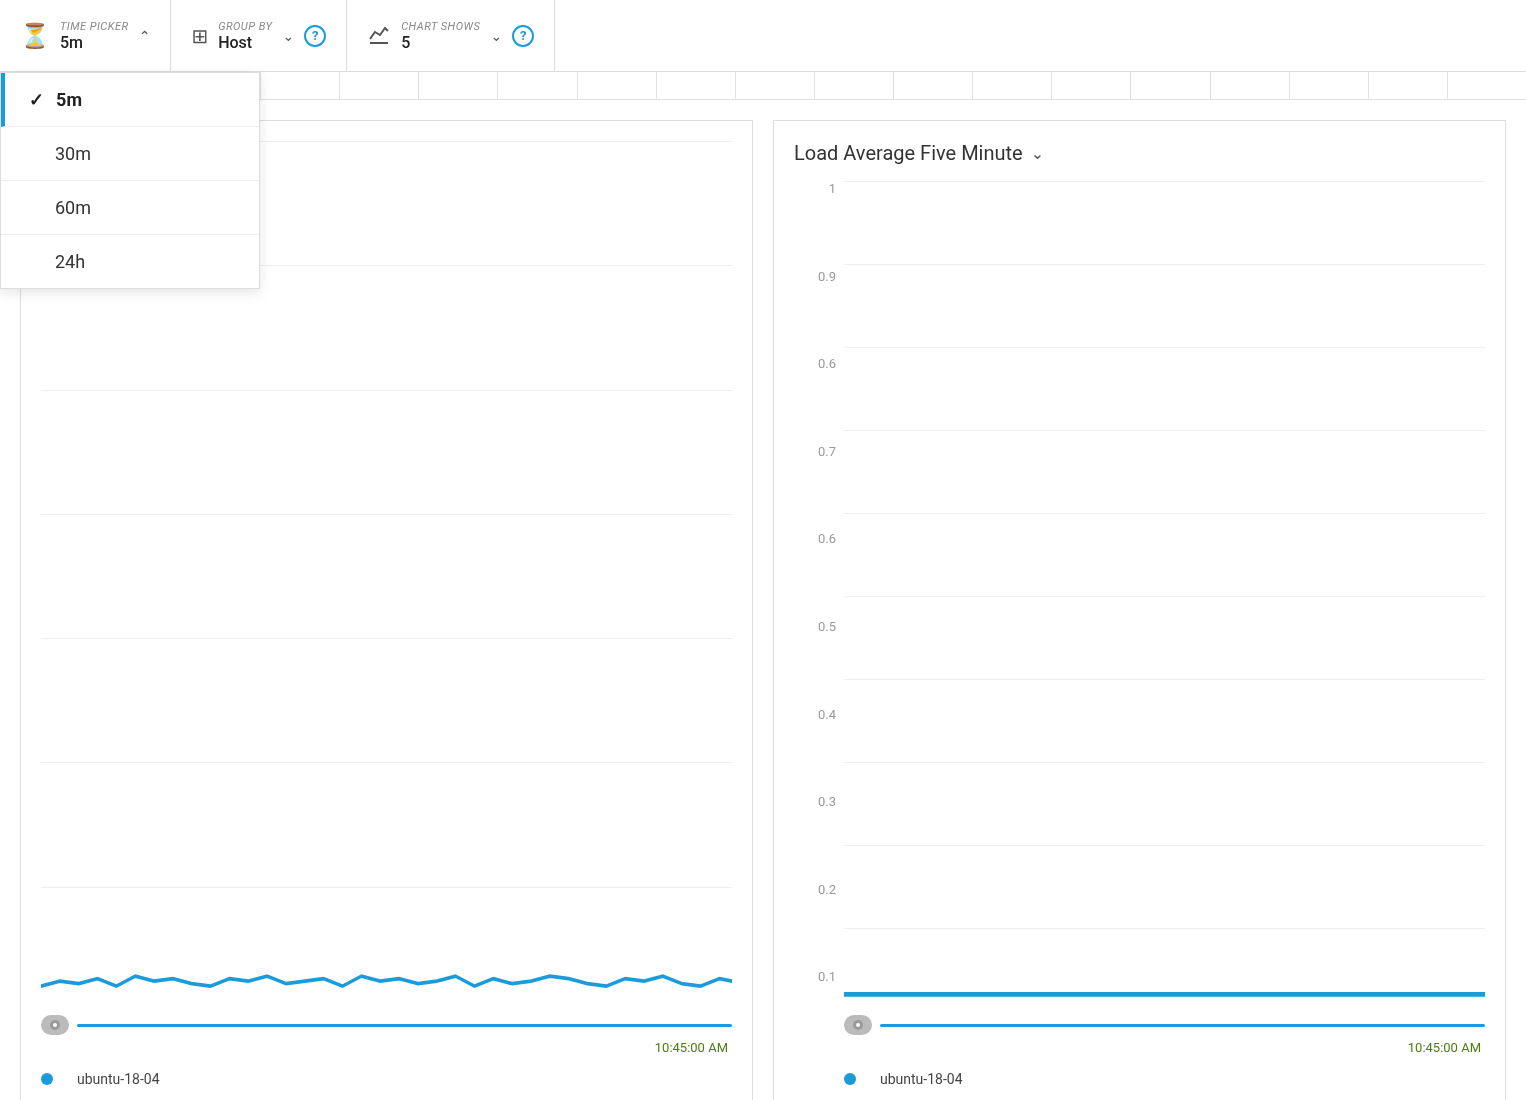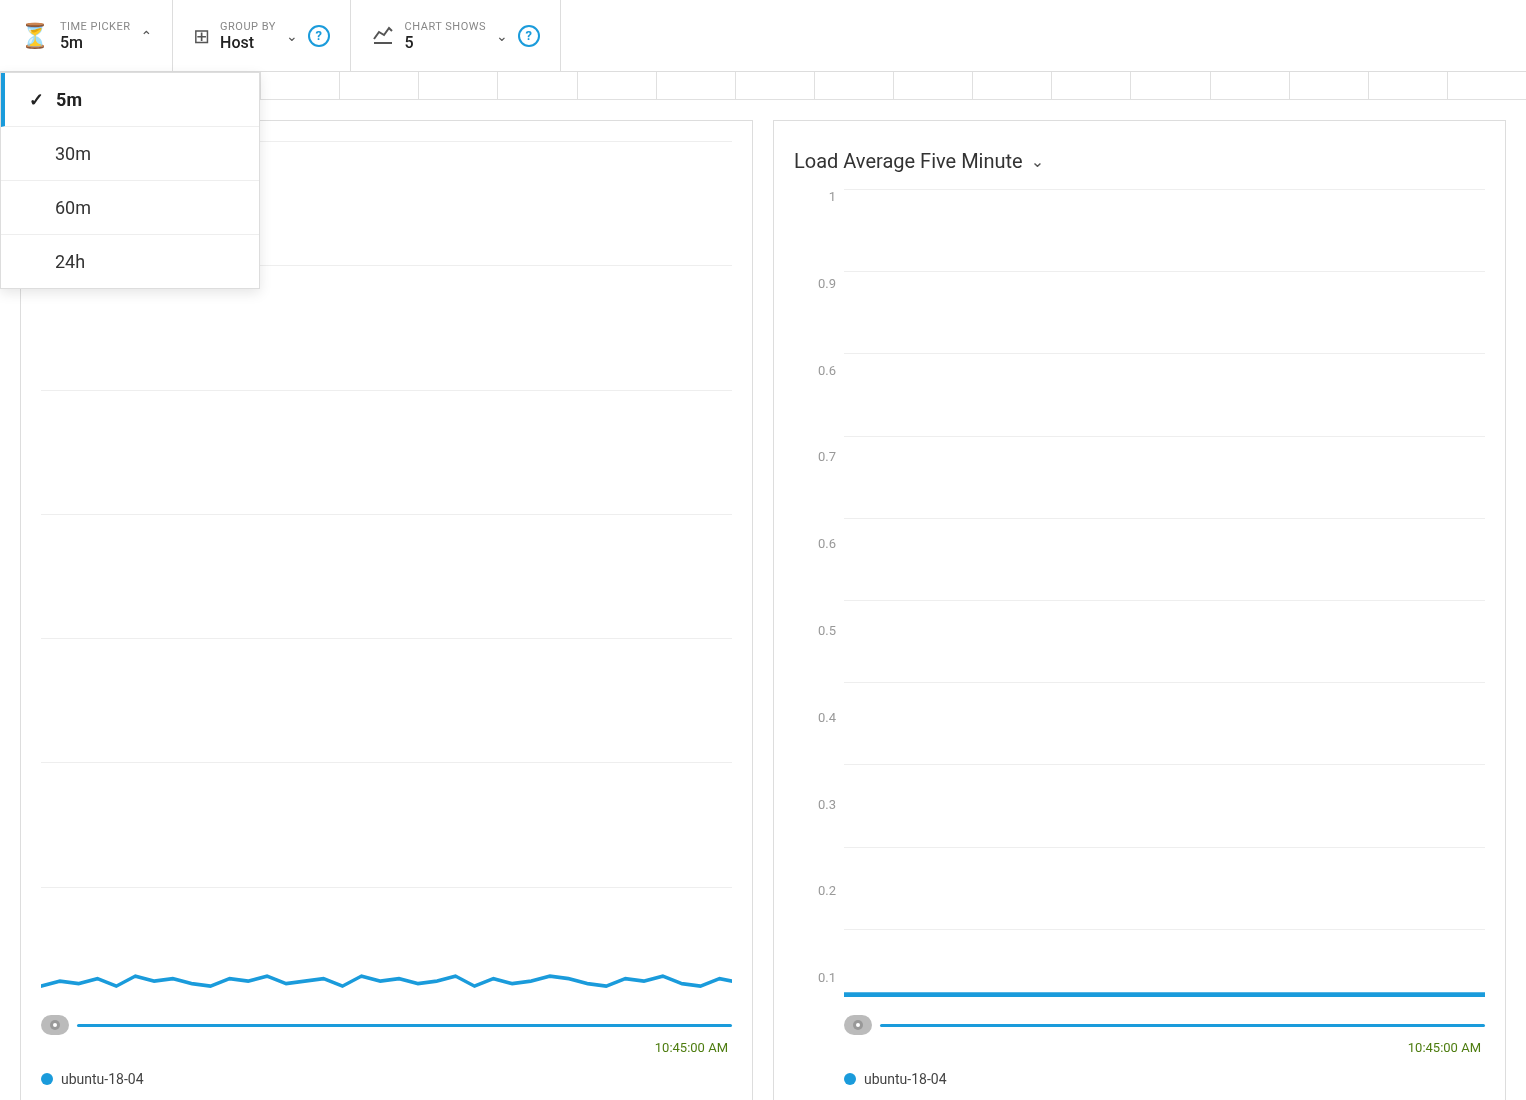--- a/index.html
+++ b/index.html
@@ -30,20 +30,21 @@
     }
     .toolbar-label-group {
       display: flex;
       flex-direction: column;
     }
     .toolbar-label {
       font-size: 11px;
       color: #888;
       text-transform: uppercase;
       letter-spacing: 0.5px;
+      font-style: italic;
     }
     .toolbar-value {
       font-size: 16px;
       color: #222;
       font-weight: 500;
     }
     .chevron-up { font-size: 14px; color: #555; }
     .chevron-down { font-size: 14px; color: #555; }
     .help-icon {
       width: 22px; height: 22px;
@@ -122,21 +123,20 @@
       display: flex;
       flex-direction: column;
       padding: 20px;
       position: relative;
     }
     .chart-title-bar {
       display: flex;
       align-items: center;
       gap: 8px;
       margin-bottom: 16px;
-      margin-top: 8px;
     }
     .chart-title {
       font-size: 20px;
       color: #333;
       font-weight: 400;
     }
     .chart-title-chevron {
       font-size: 16px;
       color: #555;
     }
@@ -221,21 +221,21 @@
       flex: 1;
       height: 3px;
       background: #1a9bdb;
       border-radius: 2px;
     }
 
     
     .chart-legend {
       display: flex;
       align-items: center;
-      gap: 8px;
+      gap: 24px;
       margin-top: 12px;
     }
     .legend-dot {
       width: 12px;
       height: 12px;
       border-radius: 50%;
       background: #1a9bdb;
     }
     .legend-label {
       font-size: 14px;

